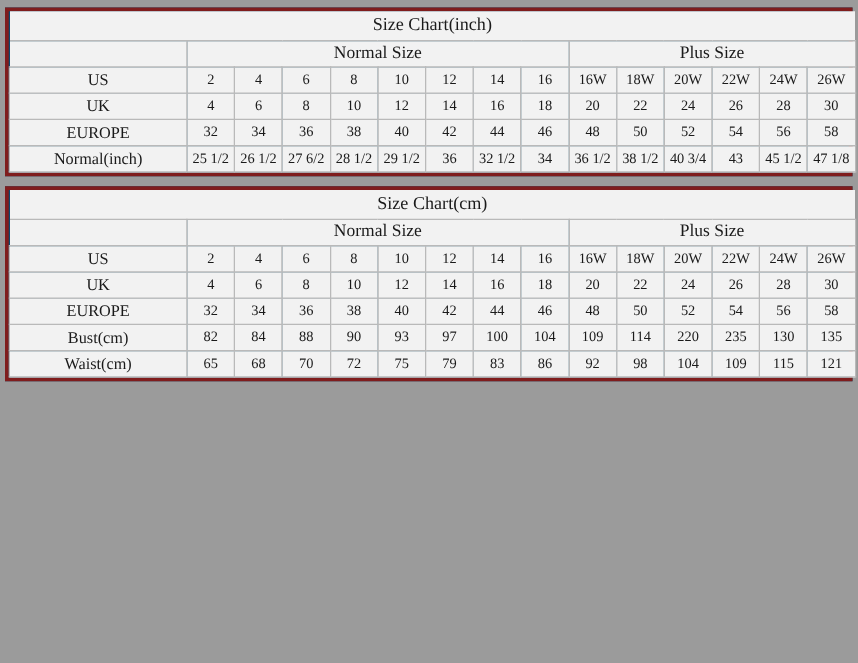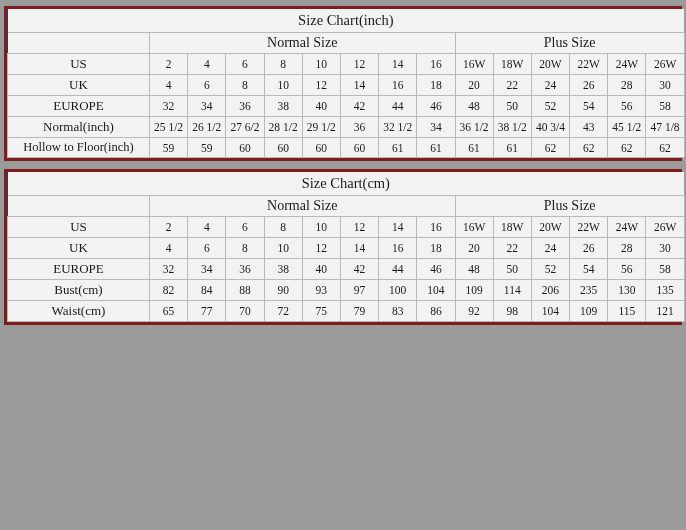--- a/index.html
+++ b/index.html
@@ -161,37 +161,20 @@
             <td>36</td>
             <td>32 1/2</td>
             <td>34</td>
             <td>36 1/2</td>
             <td>38 1/2</td>
             <td>40 3/4</td>
             <td>43</td>
             <td>45 1/2</td>
             <td>47 1/8</td>
           </tr>
-          <tr>
-            <td class="rowlabel rowlabel-small">Hollow to Floor(inch)</td>
-            <td>59</td>
-            <td>59</td>
-            <td>60</td>
-            <td>60</td>
-            <td>60</td>
-            <td>60</td>
-            <td>61</td>
-            <td>61</td>
-            <td>61</td>
-            <td>61</td>
-            <td>62</td>
-            <td>62</td>
-            <td>62</td>
-            <td>62</td>
-          </tr>
         </tbody>
     </table>
   </div>
 
   <div class="chart">
     <table class="size-table">
       <colgroup>
         <col class="lbl">
         <col class="dat">
           <col class="dat">
@@ -273,29 +256,29 @@
             <td>82</td>
             <td>84</td>
             <td>88</td>
             <td>90</td>
             <td>93</td>
             <td>97</td>
             <td>100</td>
             <td>104</td>
             <td>109</td>
             <td>114</td>
-            <td>206</td>
+            <td>220</td>
             <td>235</td>
             <td>130</td>
             <td>135</td>
           </tr>
           <tr>
             <td class="rowlabel">Waist(cm)</td>
             <td>65</td>
-            <td>77</td>
+            <td>68</td>
             <td>70</td>
             <td>72</td>
             <td>75</td>
             <td>79</td>
             <td>83</td>
             <td>86</td>
             <td>92</td>
             <td>98</td>
             <td>104</td>
             <td>109</td>

